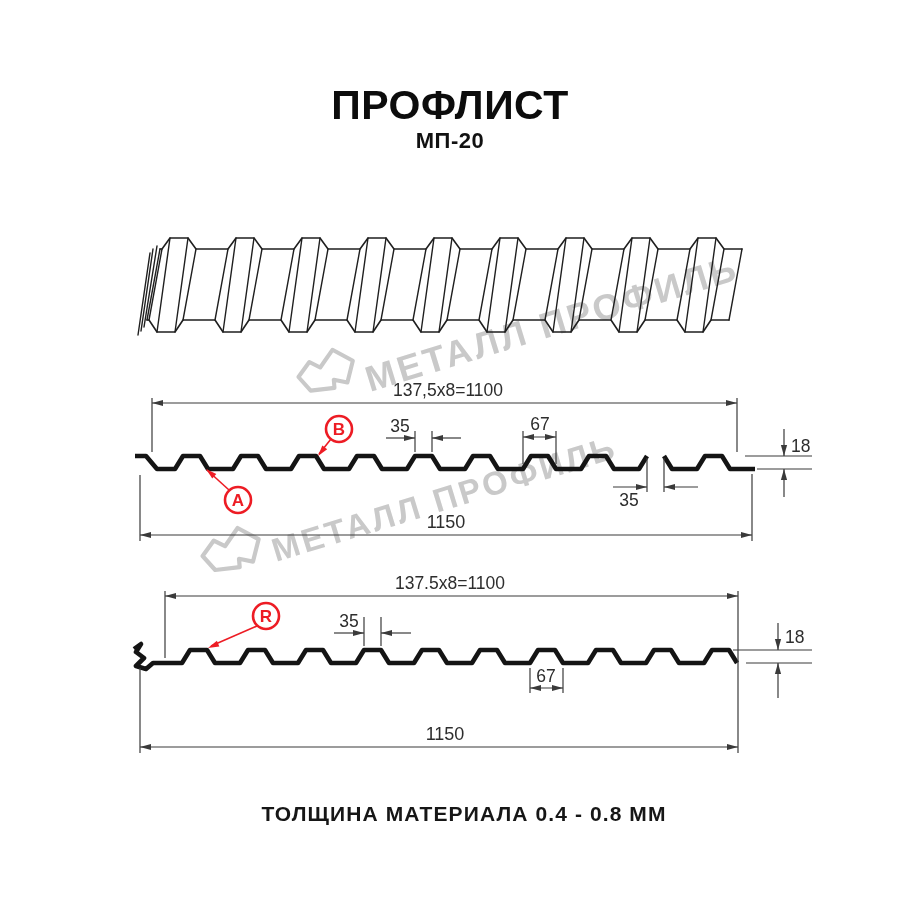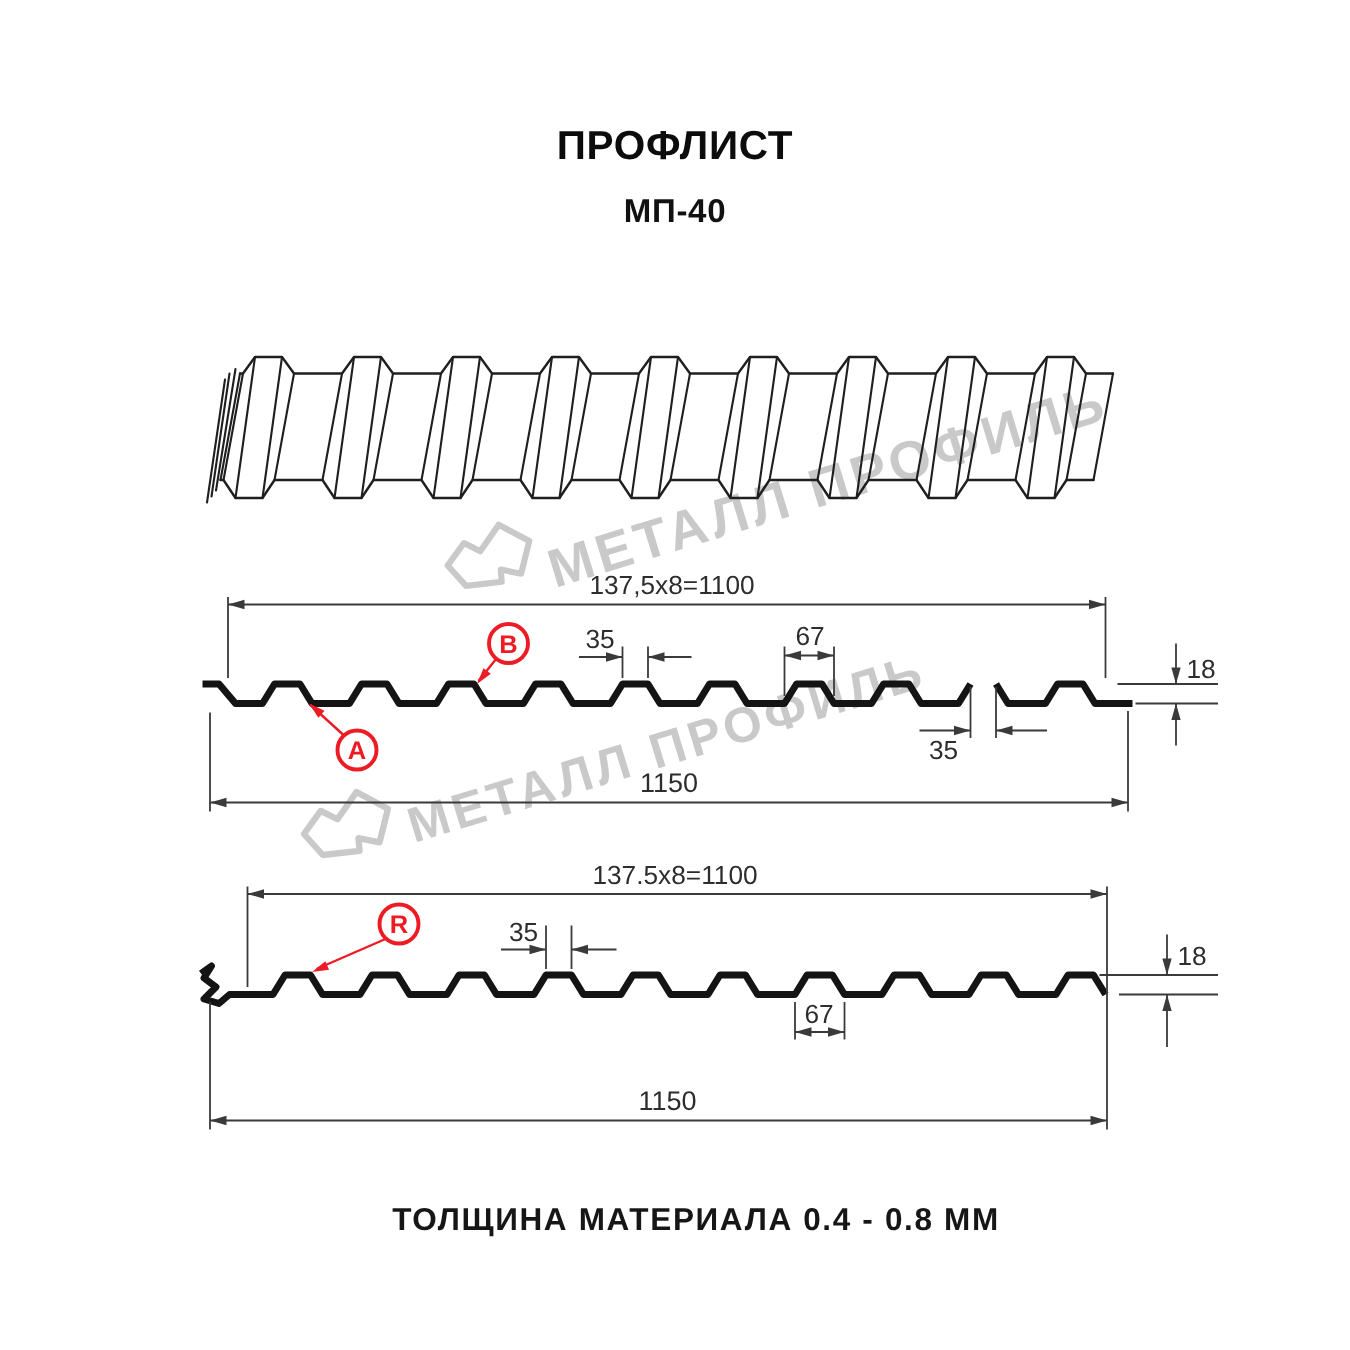--- a/index.html
+++ b/index.html
@@ -1,32 +1,32 @@
 <!DOCTYPE html>
 <html><head>
 <meta charset="utf-8">
 <style>
   html,body{margin:0;padding:0;background:#fff;}
   #stage{position:relative;width:900px;height:900px;background:#fff;overflow:hidden;
          font-family:"Liberation Sans", sans-serif;}
   .title{position:absolute;left:0;top:82px;width:900px;text-align:center;
-         font-size:27px;font-weight:800;letter-spacing:.5px;color:#0c0c0c;}
+         font-size:41px;font-weight:800;letter-spacing:.5px;color:#0c0c0c;}
   .model{position:absolute;left:0;top:128px;width:900px;text-align:center;
          font-size:22px;font-weight:600;letter-spacing:.5px;color:#111;}
   .footer-note{position:absolute;left:0;top:802px;width:900px;text-align:center;
          font-size:21px;font-weight:700;letter-spacing:1.1px;color:#161616;margin-left:14px;}
   svg{position:absolute;left:0;top:0;}
   text.dim{font-family:"Liberation Sans",sans-serif;}
 </style>
 </head>
 <body>
 
 <div id="stage">
   <div class="title">ПРОФЛИСТ</div>
-  <div class="model">МП-40</div>
+  <div class="model">МП-20</div>
   <svg id="drawing" width="900" height="900" viewBox="0 0 900 900">
       <g>
         <g transform="translate(293,343) scale(0.68)">
           <path d="M8,50 L24,28 L40,36 L58,10 L88,26 L80,58 L60,54 L61,66 L26,70 Z" fill="none" stroke="#c9c9c9" stroke-width="6" stroke-linejoin="round"></path>
         </g>
         <text x="0" y="0" font-size="36" text-anchor="start" fill="#c9c9c9" font-weight="700" class="dim" transform="translate(370,392) rotate(-17)" letter-spacing="3px">МЕТАЛЛ ПРОФИЛЬ</text>
       </g>
       <g>
         <g transform="translate(197,521) scale(0.7)">
           <path d="M8,50 L24,28 L40,36 L58,10 L88,26 L80,58 L60,54 L61,66 L26,70 Z" fill="none" stroke="#c9c9c9" stroke-width="6" stroke-linejoin="round"></path>

